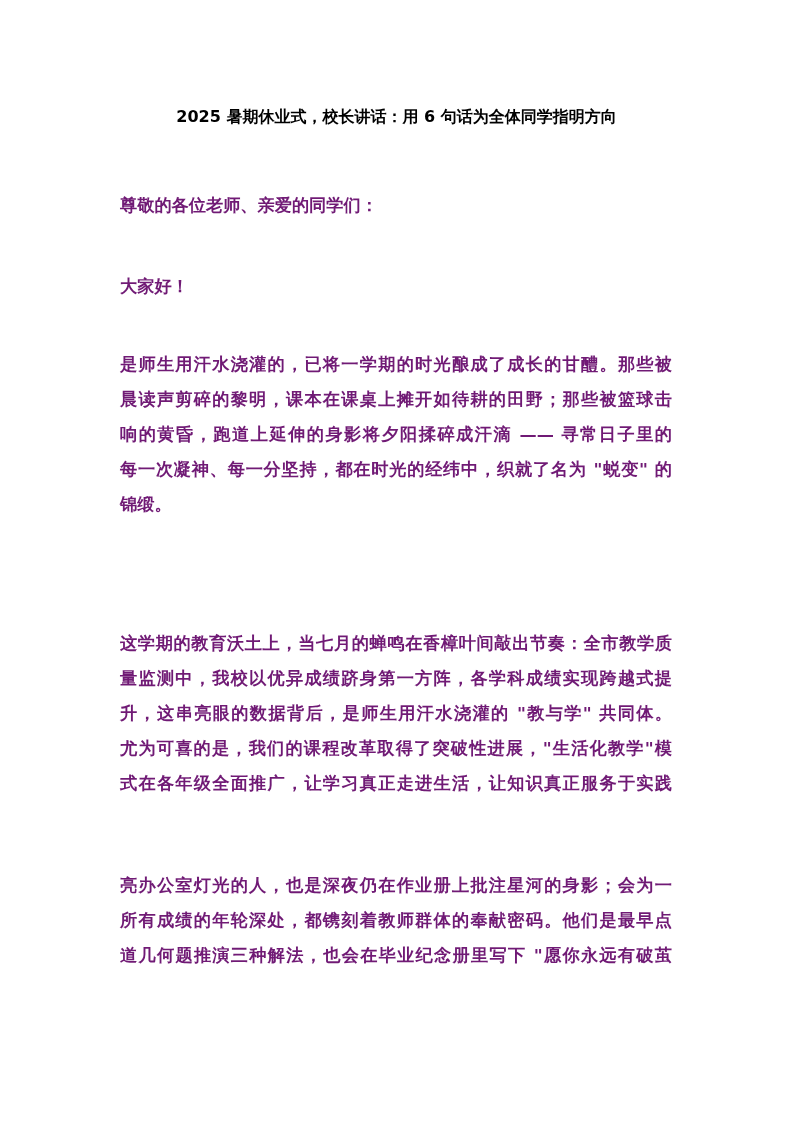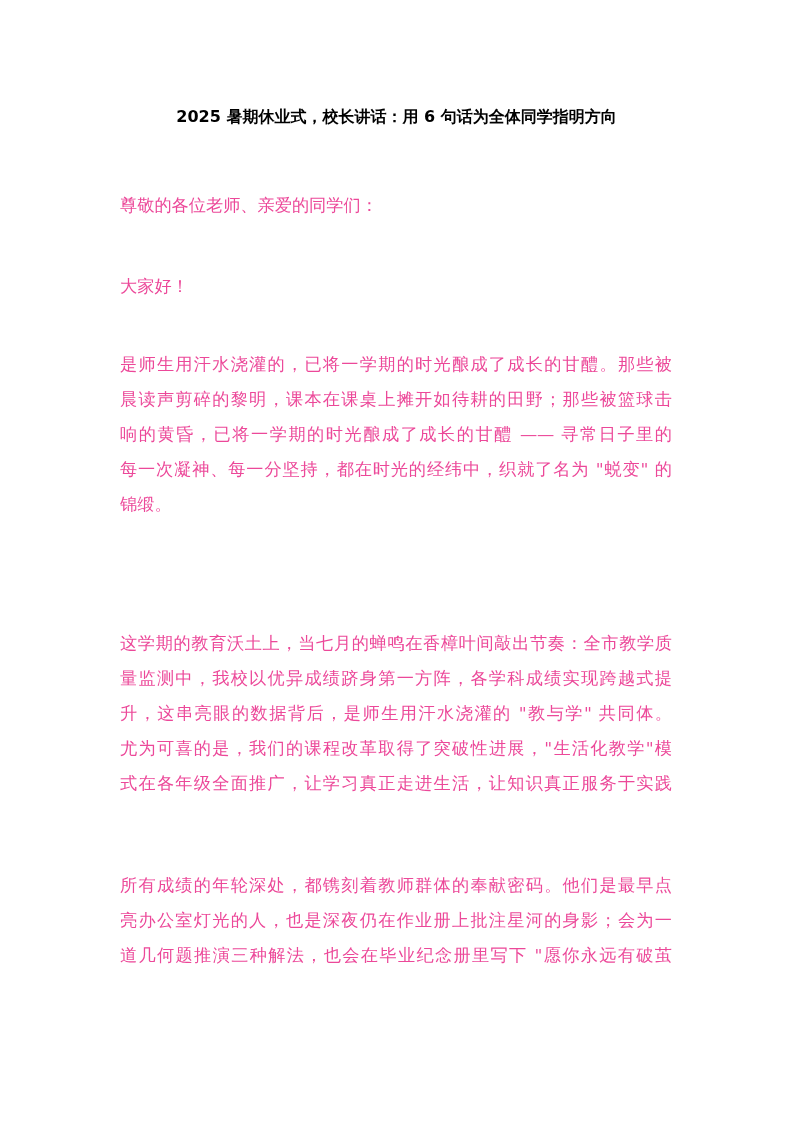--- a/index.html
+++ b/index.html
@@ -35,21 +35,22 @@
       line-height: 26px;
       letter-spacing: 0px;
       color: #000000;
     }
     .body-text {
       position: absolute;
       left: 120px;
       width: 554px;
       font-size: 17.2px;
       line-height: 35px;
-      color: #ec4899;
+      color: #701a75;
+      font-weight: bold;
     }
     .line {
       display: block;
       white-space: nowrap;
       text-align: justify;
       text-align-last: justify;
       height: 35px;
     }
     .line.last {
       text-align-last: left;
@@ -67,32 +68,32 @@
 
   <div class="title">2025 暑期休业式，校长讲话：用 6 句话为全体同学指明方向</div>
 
   <div class="body-text" style="top:188px;">尊敬的各位老师、亲爱的同学们：</div>
 
   <div class="body-text" style="top:269px;">大家好！</div>
 
   <div class="para body-text" style="top:347px;">
     <span class="line">是师生用汗水浇灌的，已将一学期的时光酿成了成长的甘醴。那些被</span>
     <span class="line">晨读声剪碎的黎明，课本在课桌上摊开如待耕的田野；那些被篮球击</span>
-    <span class="line">响的黄昏，已将一学期的时光酿成了成长的甘醴 —— 寻常日子里的</span>
+    <span class="line">响的黄昏，跑道上延伸的身影将夕阳揉碎成汗滴 —— 寻常日子里的</span>
     <span class="line">每一次凝神、每一分坚持，都在时光的经纬中，织就了名为 "蜕变" 的</span>
     <span class="line last">锦缎。</span>
   </div>
 
   <div class="para body-text" style="top:626px;">
     <span class="line">这学期的教育沃土上，当七月的蝉鸣在香樟叶间敲出节奏：全市教学质</span>
     <span class="line">量监测中，我校以优异成绩跻身第一方阵，各学科成绩实现跨越式提</span>
     <span class="line">升，这串亮眼的数据背后，是师生用汗水浇灌的 "教与学" 共同体。</span>
     <span class="line">尤为可喜的是，我们的课程改革取得了突破性进展，"生活化教学"模</span>
     <span class="line">式在各年级全面推广，让学习真正走进生活，让知识真正服务于实践</span>
   </div>
 
   <div class="para body-text" style="top:868px;">
+    <span class="line">亮办公室灯光的人，也是深夜仍在作业册上批注星河的身影；会为一</span>
     <span class="line">所有成绩的年轮深处，都镌刻着教师群体的奉献密码。他们是最早点</span>
-    <span class="line">亮办公室灯光的人，也是深夜仍在作业册上批注星河的身影；会为一</span>
     <span class="line">道几何题推演三种解法，也会在毕业纪念册里写下 "愿你永远有破茧</span>
   </div>
 
 </div>
 
 </body></html>

